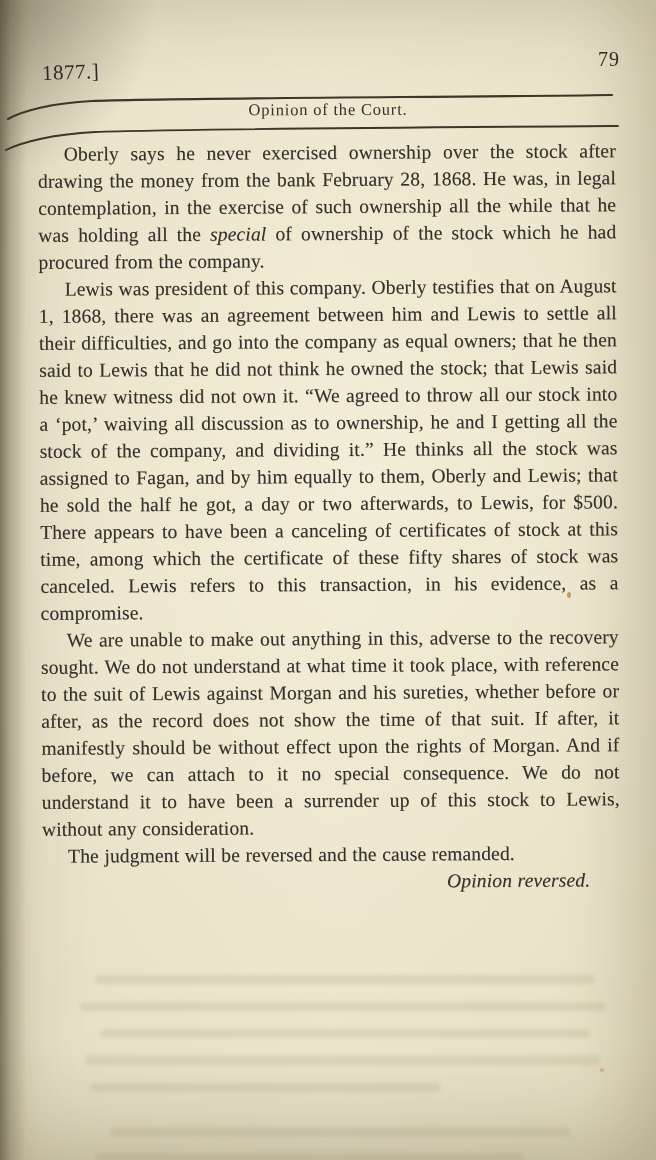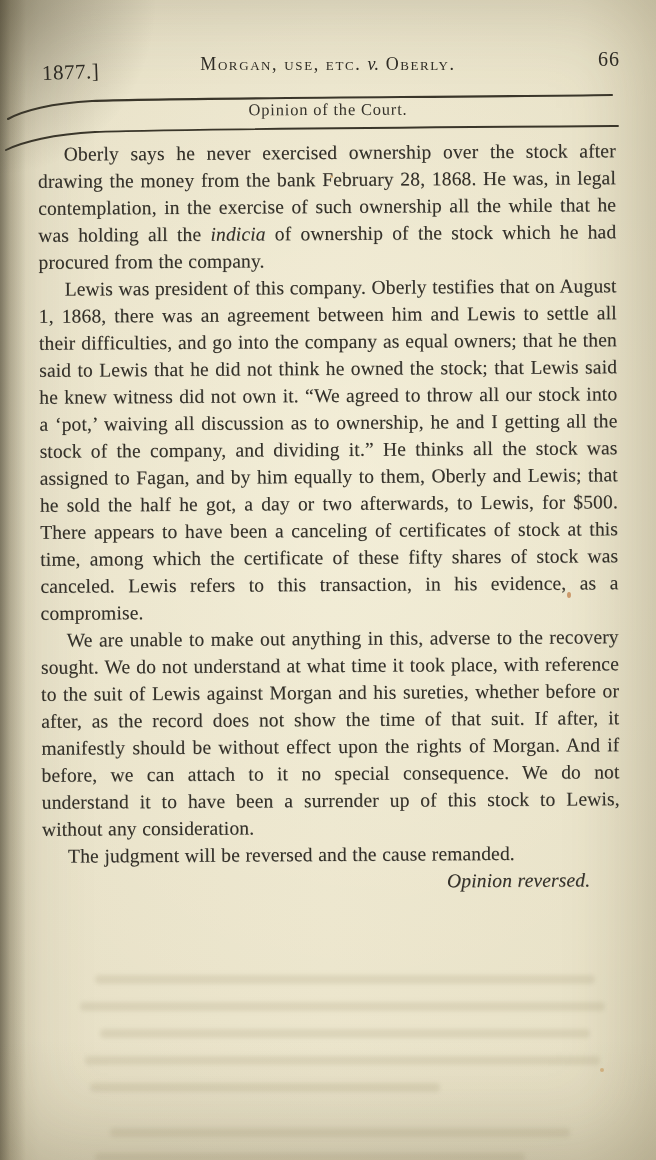--- a/index.html
+++ b/index.html
@@ -85,36 +85,35 @@
 <body>
 
 <div class="page">
 
   <div class="gutter-shadow"></div>
   <div class="corner-shade"></div>
   <div class="bottom-shade"></div>
 
   <div class="year">1877.]</div>
 
-  <div class="running-title"><span>Morgan, use, etc. </span><span class="vs">v.</span><span> Oberly.</span></div>
 
-  <div class="page-number">66</div>
+  <div class="page-number">79</div>
 
   <svg class="rule-svg" style="top:84px;" width="656" height="40" viewBox="0 0 656 40">
     <path d="M612 11 C 480 13, 160 14, 92 17 C 52 19, 22 27, 8 35" stroke="#3a362a" stroke-width="2.1" fill="none" stroke-linecap="round"></path>
   </svg>
 
   <div class="section-heading">Opinion of the Court.</div>
 
   <svg class="rule-svg" style="top:112px;" width="656" height="44" viewBox="0 0 656 44">
     <path d="M618 14 C 470 15, 170 17, 95 20 C 54 22, 22 30, 6 38" stroke="#3a362a" stroke-width="1.9" fill="none" stroke-linecap="round"></path>
   </svg>
 
   <div class="opinion-body">
-      <p class="indent"><span>Oberly says he never exercised ownership over the stock after drawing the money from the bank February 28, 1868. He was, in legal contemplation, in the exercise of such ownership all the while that he was holding all the </span><span class="ital">indicia</span><span> of ownership of the stock which he had procured from the company.</span></p>
+      <p class="indent"><span>Oberly says he never exercised ownership over the stock after drawing the money from the bank February 28, 1868. He was, in legal contemplation, in the exercise of such ownership all the while that he was holding all the </span><span class="ital">special</span><span> of ownership of the stock which he had procured from the company.</span></p>
       <p class="indent"><span>Lewis was president of this company. Oberly testifies that on August 1, 1868, there was an agreement between him and Lewis to settle all their difficulties, and go into the company as equal owners; that he then said to Lewis that he did not think he owned the stock; that Lewis said he knew witness did not own it. “We agreed to throw all our stock into a ‘pot,’ waiving all discussion as to ownership, he and I getting all the stock of the company, and dividing it.” He thinks all the stock was assigned to Fagan, and by him equally to them, Oberly and Lewis; that he sold the half he got, a day or two afterwards, to Lewis, for $500. There appears to have been a canceling of certificates of stock at this time, among which the certificate of these fifty shares of stock was canceled. Lewis refers to this transaction, in his evidence, as a compromise.</span></p>
       <p class="indent"><span>We are unable to make out anything in this, adverse to the recovery sought. We do not understand at what time it took place, with reference to the suit of Lewis against Morgan and his sureties, whether before or after, as the record does not show the time of that suit. If after, it manifestly should be without effect upon the rights of Morgan. And if before, we can attach to it no special consequence. We do not understand it to have been a surrender up of this stock to Lewis, without any consideration.</span></p>
       <p class="indent"><span>The judgment will be reversed and the cause remanded.</span></p>
       <p class="right "><span class="ital">Opinion reversed.</span></p>
     </div>
 
   <div class="bleed">
     <div style="left:95px;  top:15px;  width:500px;"></div>
     <div style="left:80px;  top:42px;  width:525px;"></div>
     <div style="left:100px; top:69px;  width:490px;"></div>

